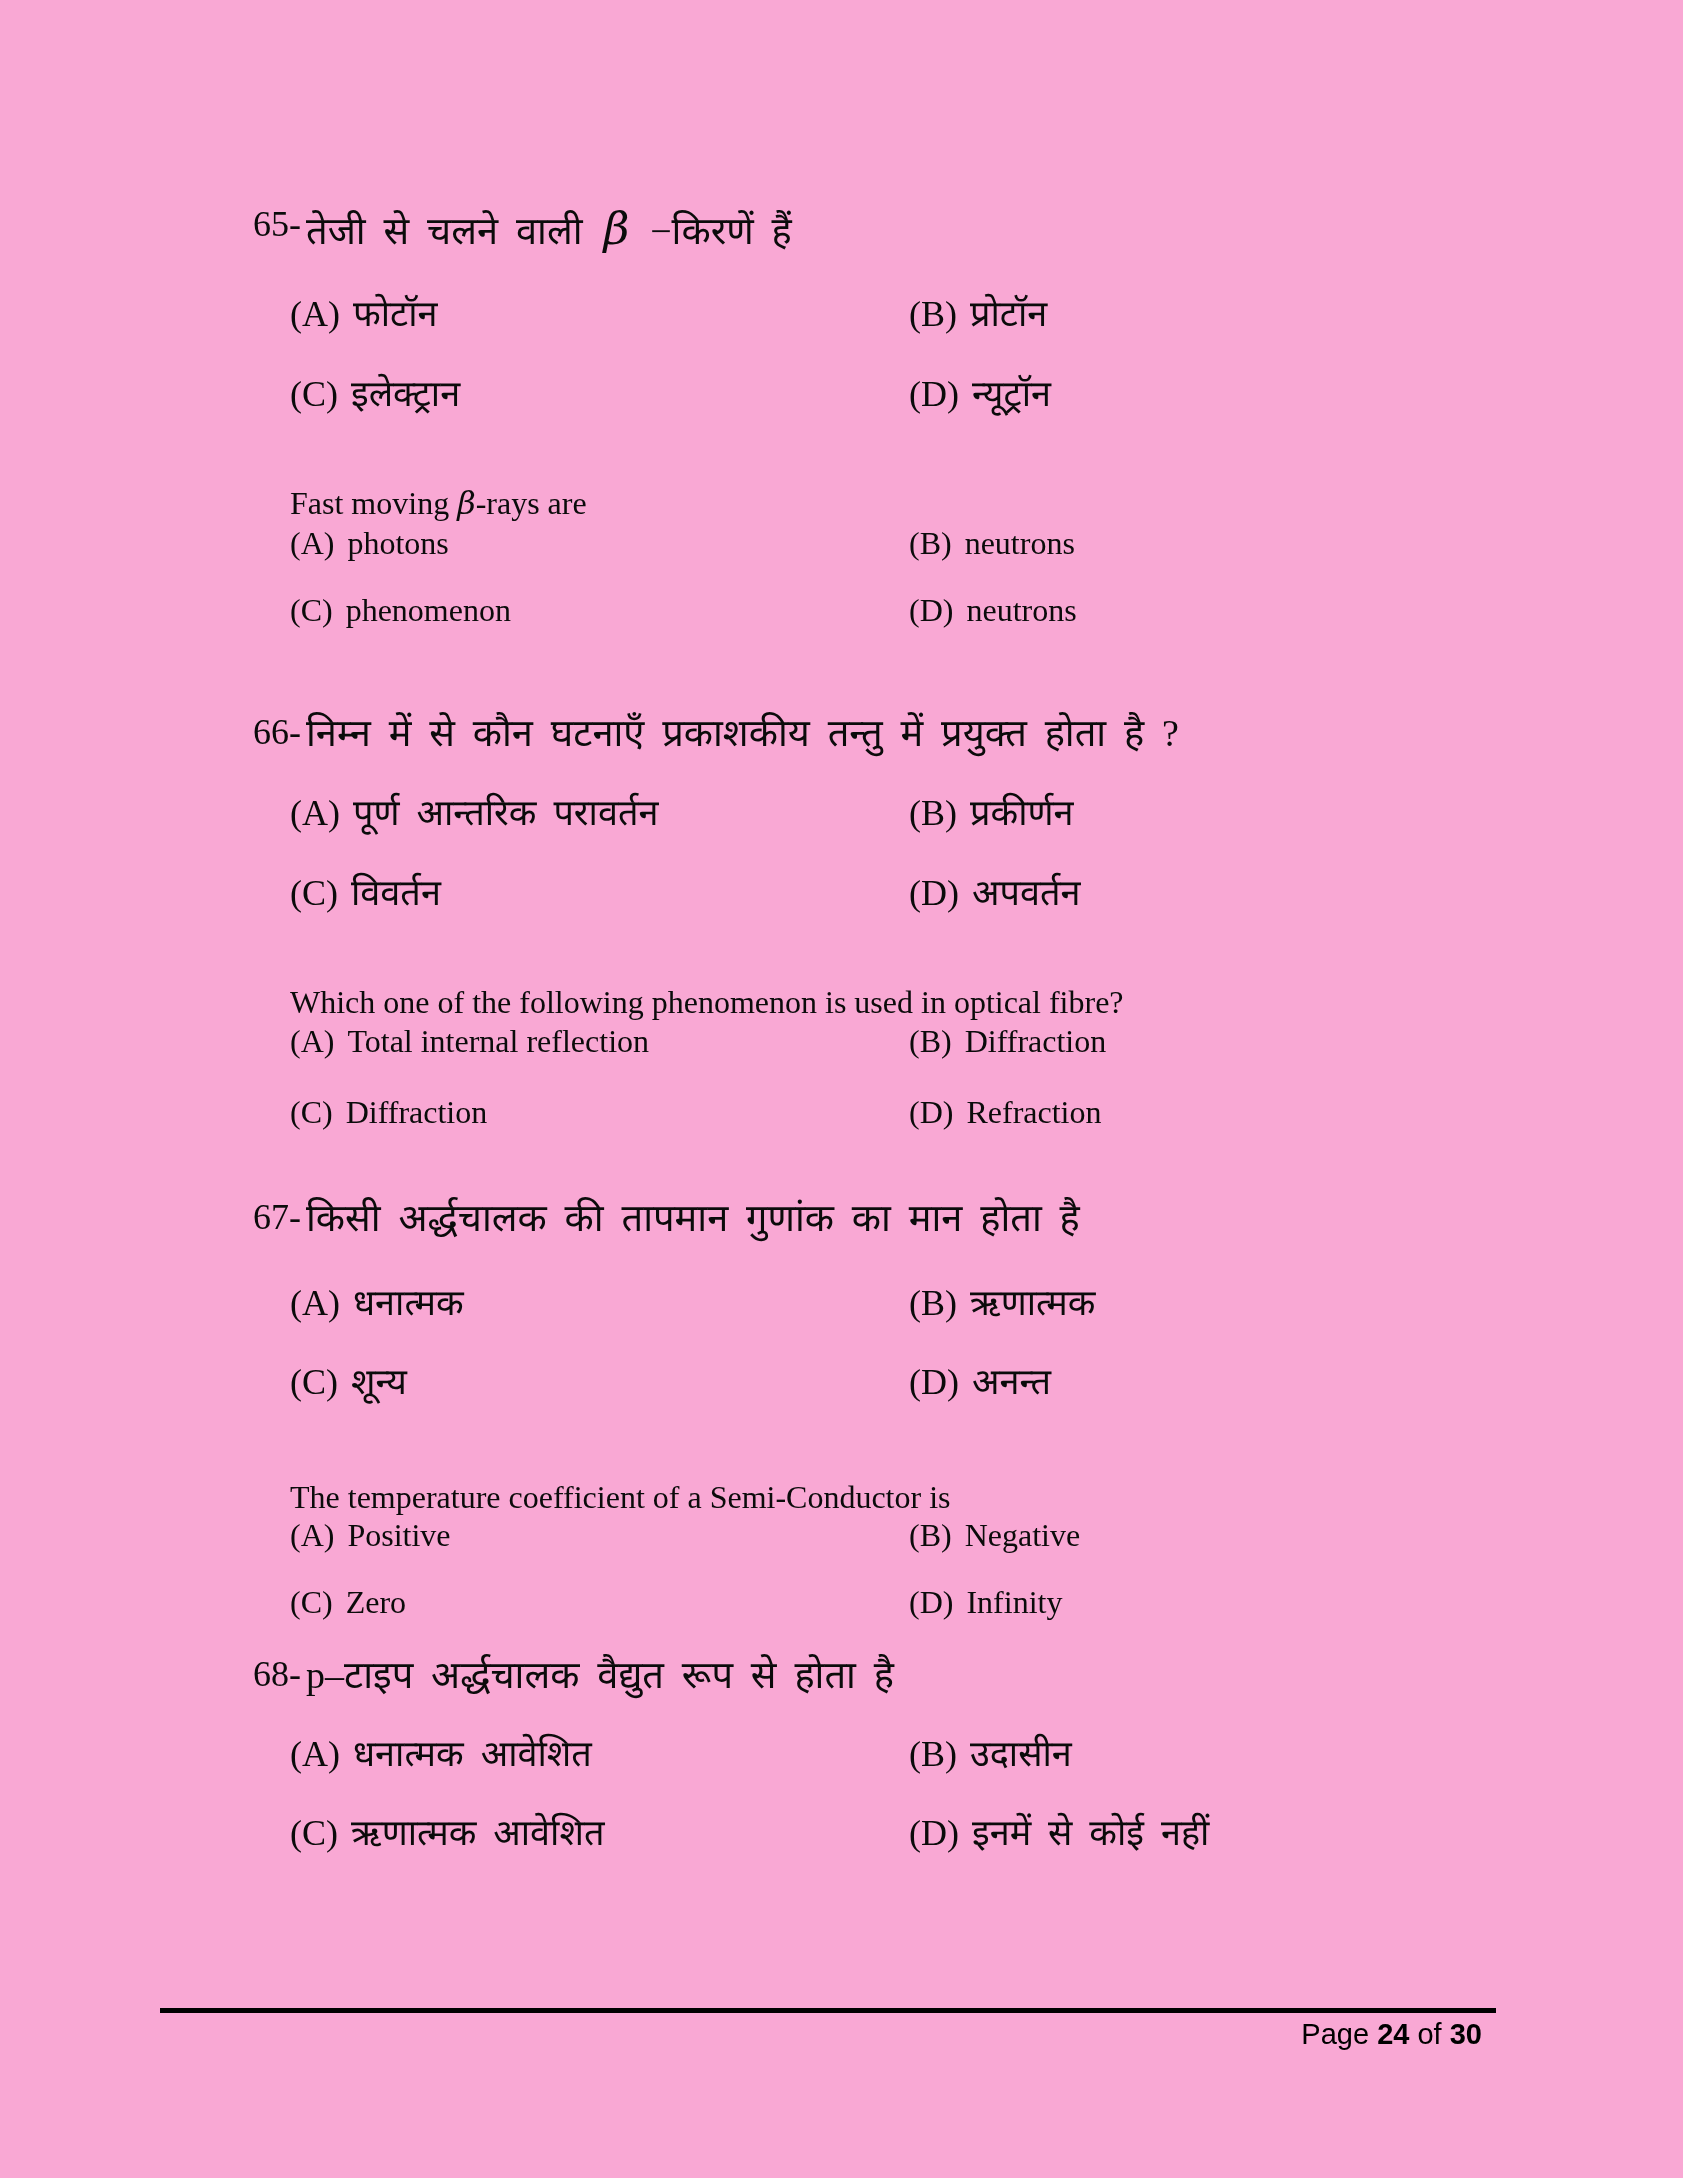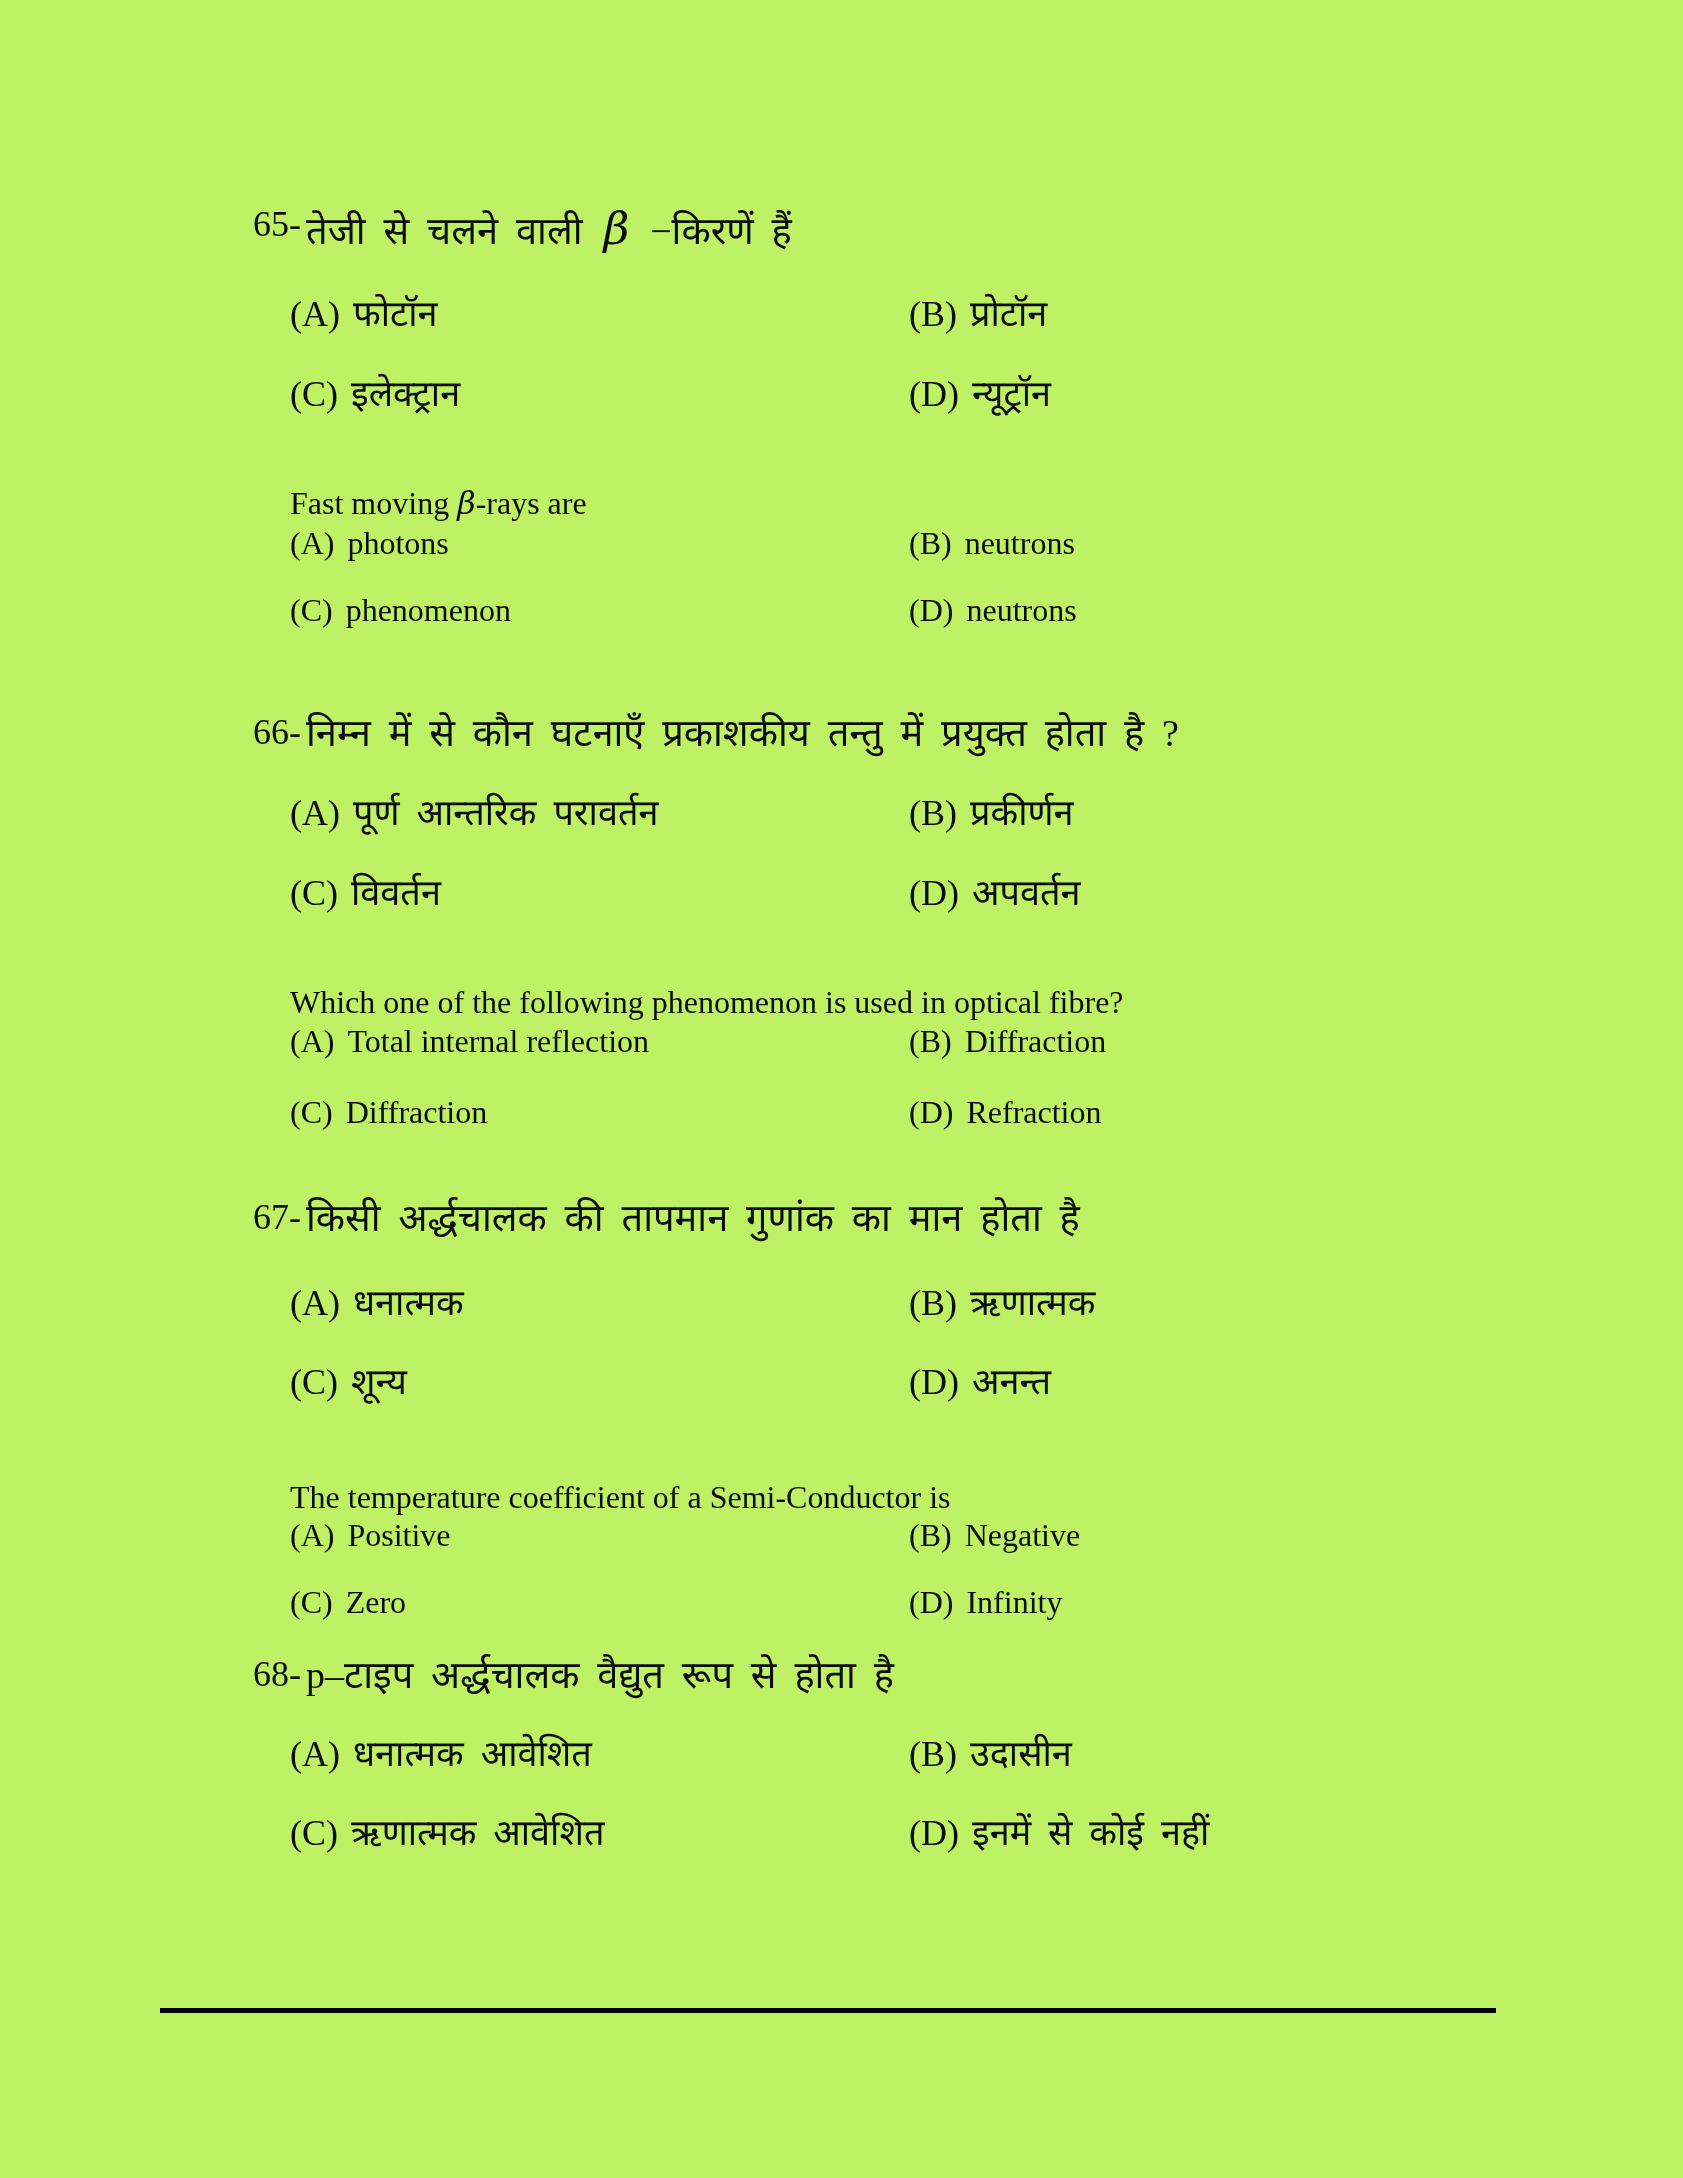--- a/index.html
+++ b/index.html
@@ -1,20 +1,20 @@
 <!DOCTYPE html>
 <html><head>
 <meta charset="utf-8">
 <style>
   html,body{margin:0;padding:0;background:#ffffff;}
   .page{
     position:relative;
     width:1683px;
     height:2178px;
-    background:#bef264;
+    background:#f9a8d4;
     font-family:"Liberation Serif","DejaVu Serif",serif;
     color:#0b0b0b;
     overflow:hidden;
   }
   .row{position:absolute;left:0;top:0;width:1683px;white-space:nowrap;line-height:1.18;}
   .abs{position:absolute;top:0;}
   
   .qnum{left:253px;font-size:36px;}
   .qtext{left:306px;font-size:38px;text-align:right;}
   .hindi{word-spacing:0.22em;}
@@ -214,15 +214,21 @@
         <span>ऋणात्मक आवेशित</span>
       </span>
       <span class="abs col-b opt opt-hi hindi">
         <span>(D)</span>
         <span>इनमें से कोई नहीं</span>
       </span>
     </div>
   </section>
 
   <div class="rule"></div>
+  <div class="footer">
+    <span>Page</span>
+    <b>24</b>
+    <span>of</span>
+    <b>30</b>
+  </div>
 
 </div>
 
 
 </body></html>

